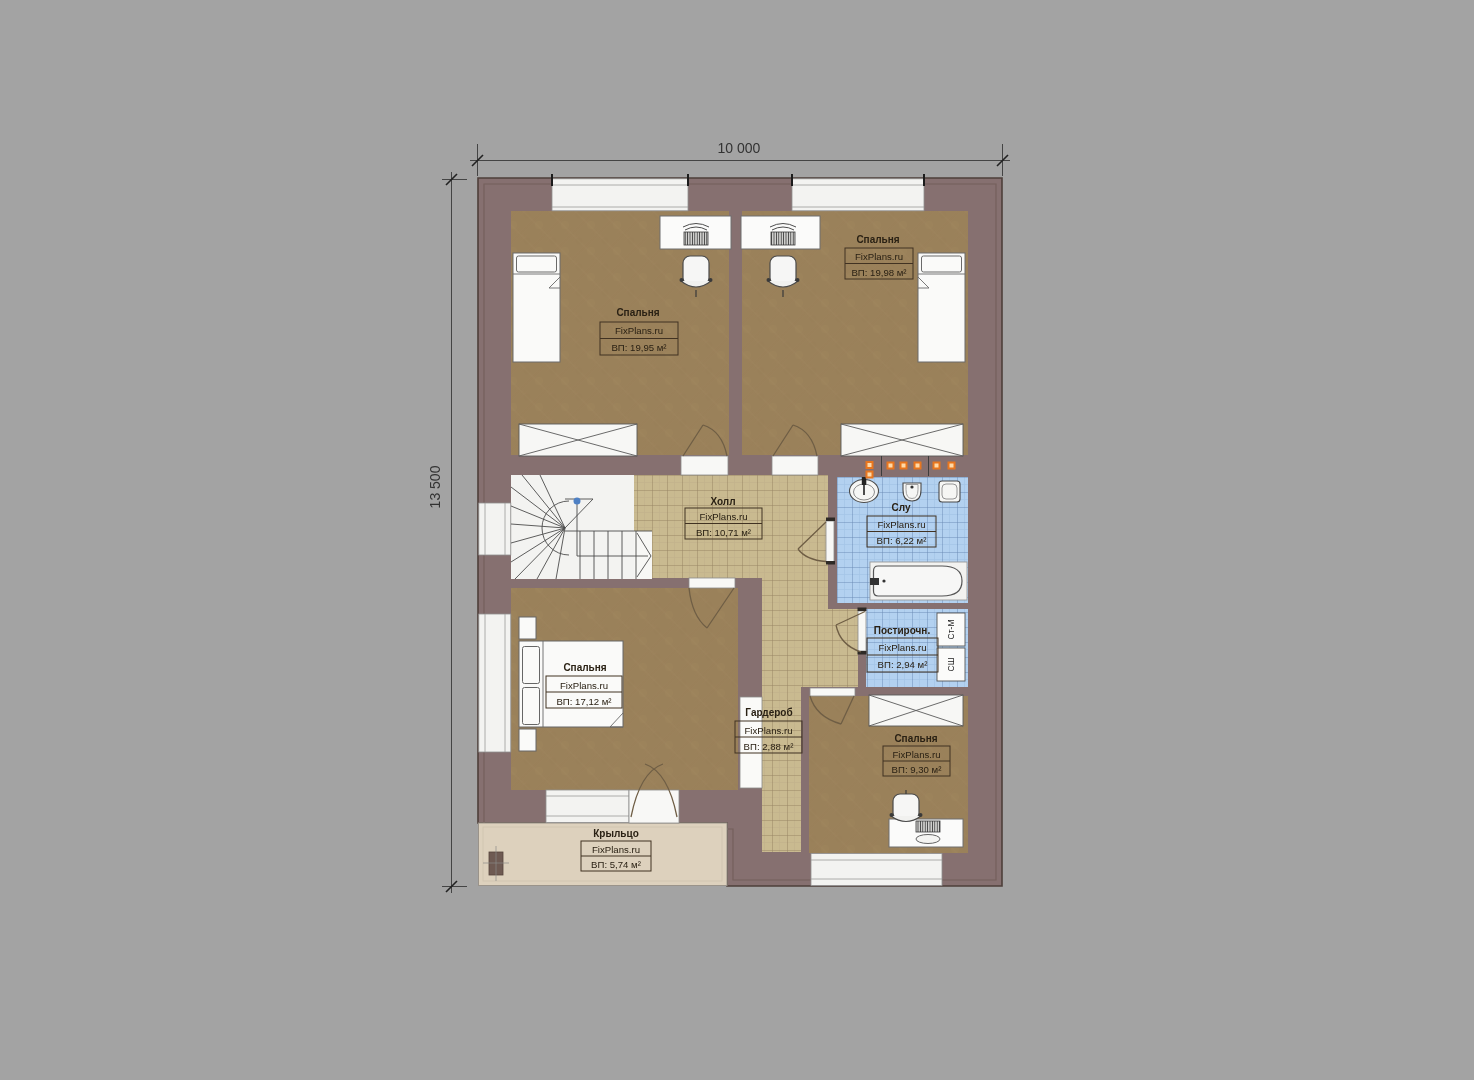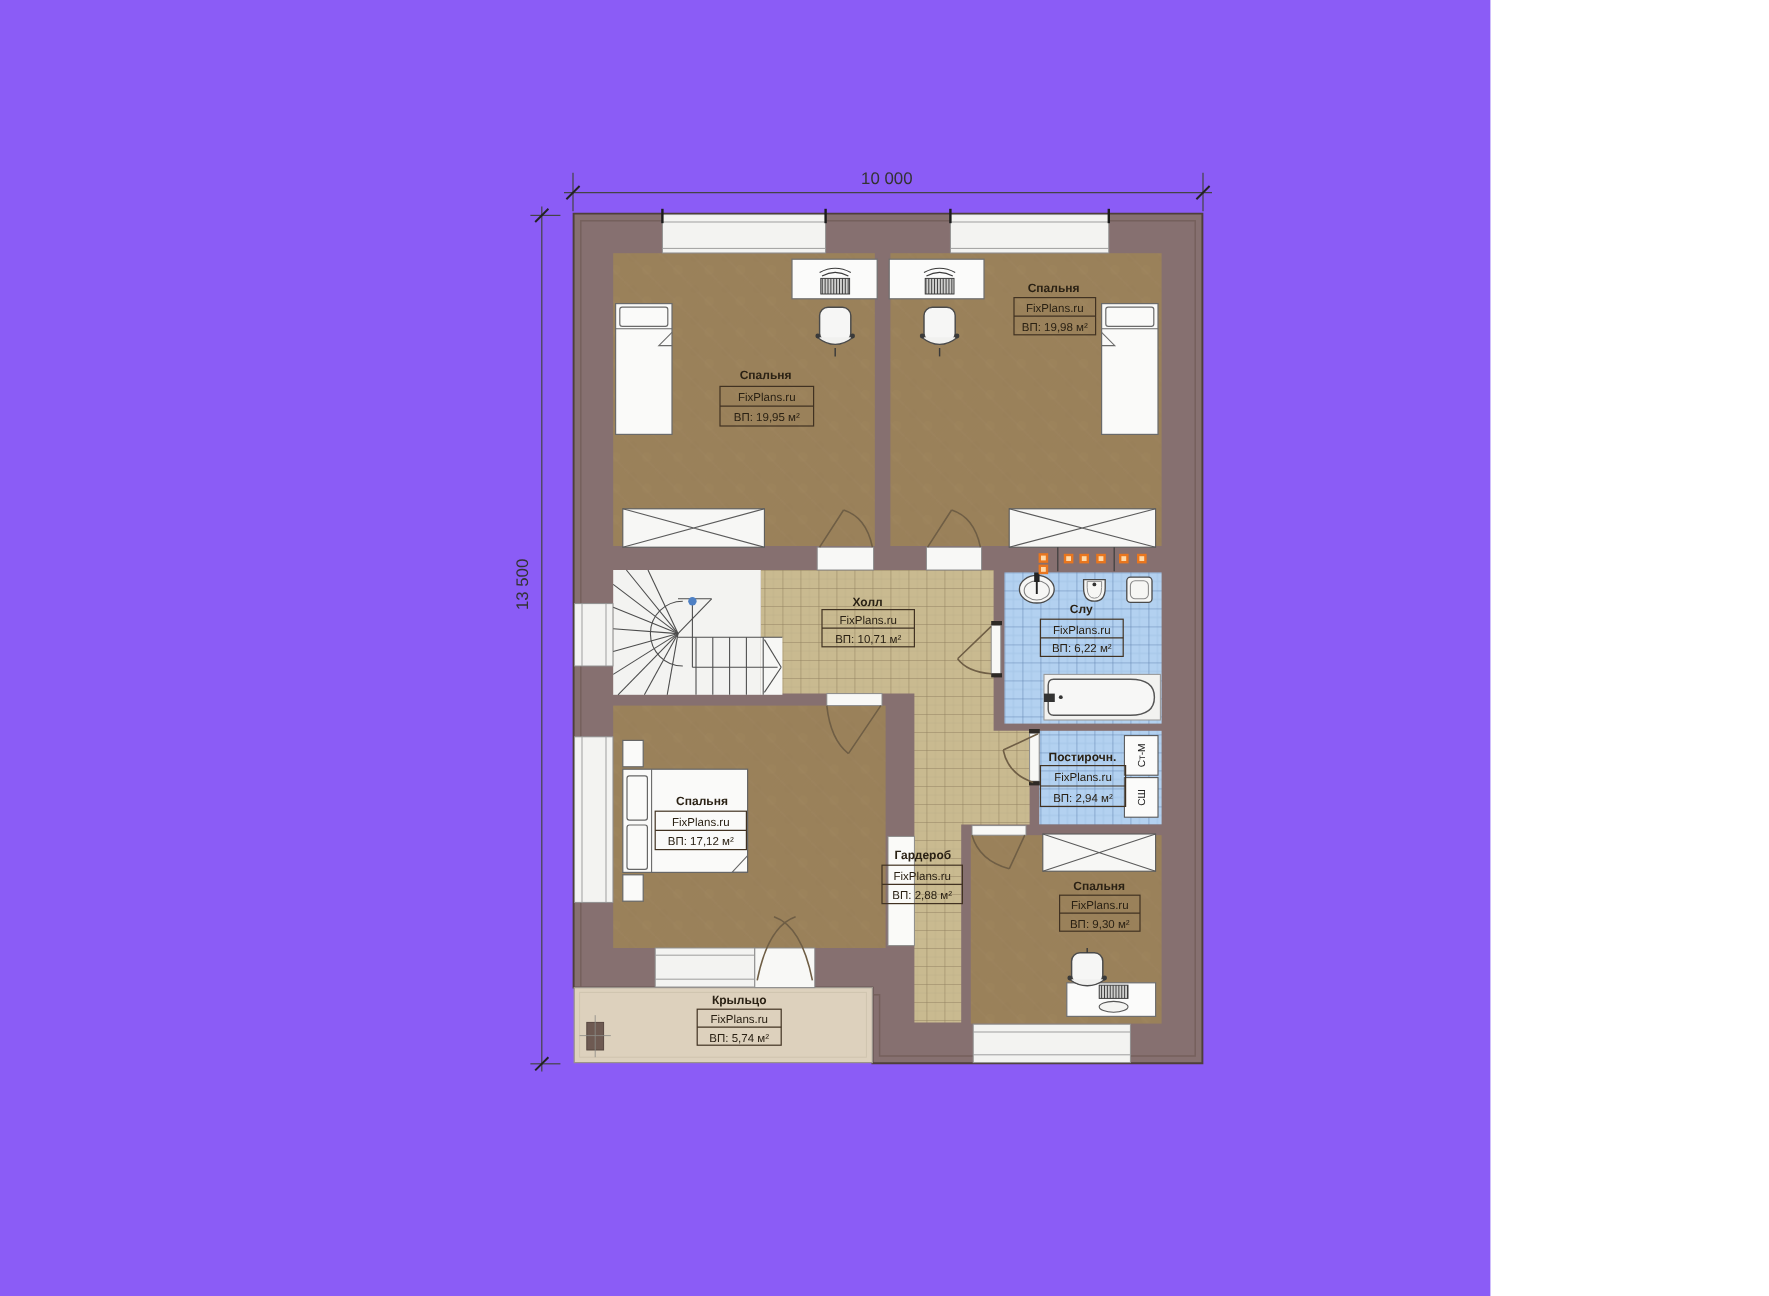--- a/index.html
+++ b/index.html
@@ -1,16 +1,16 @@
 <!DOCTYPE html>
 <html><head>
 <meta charset="utf-8">
 <style>
 html,body{margin:0;padding:0;background:#ffffff;}
-#page{position:relative;width:1242px;height:1080px;background:#8b5cf6;overflow:hidden;}
+#page{position:relative;width:1474px;height:1080px;background:#a3a3a3;overflow:hidden;}
 svg{position:absolute;left:0;top:0;}
 text{font-family:"Liberation Sans",sans-serif;}
 </style>
 </head>
 <body>
 <div id="page">
 <svg width="1474" height="1080" viewBox="0 0 1474 1080">
 <defs>
   <pattern id="tanTile" patternUnits="userSpaceOnUse" x="637" y="475" width="15" height="15">
     <rect width="15" height="15" fill="#c9ba90"></rect>

